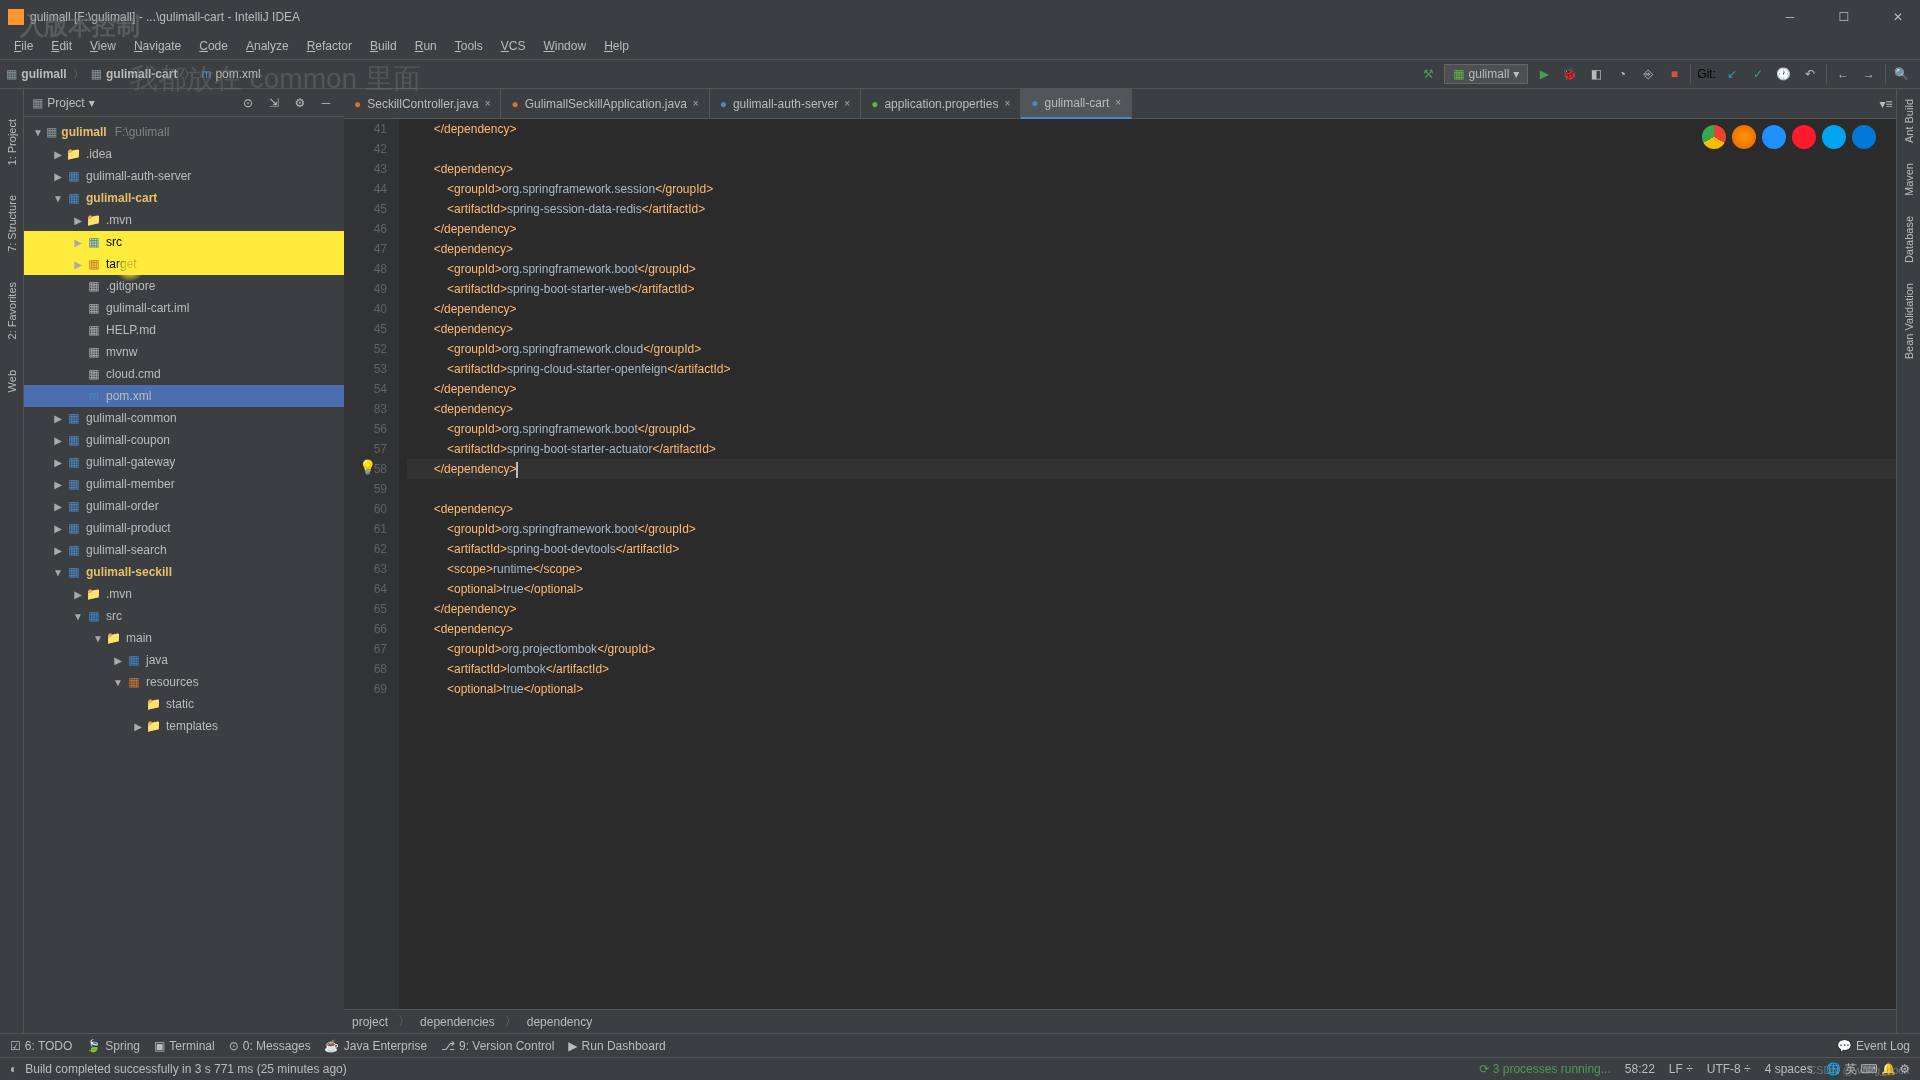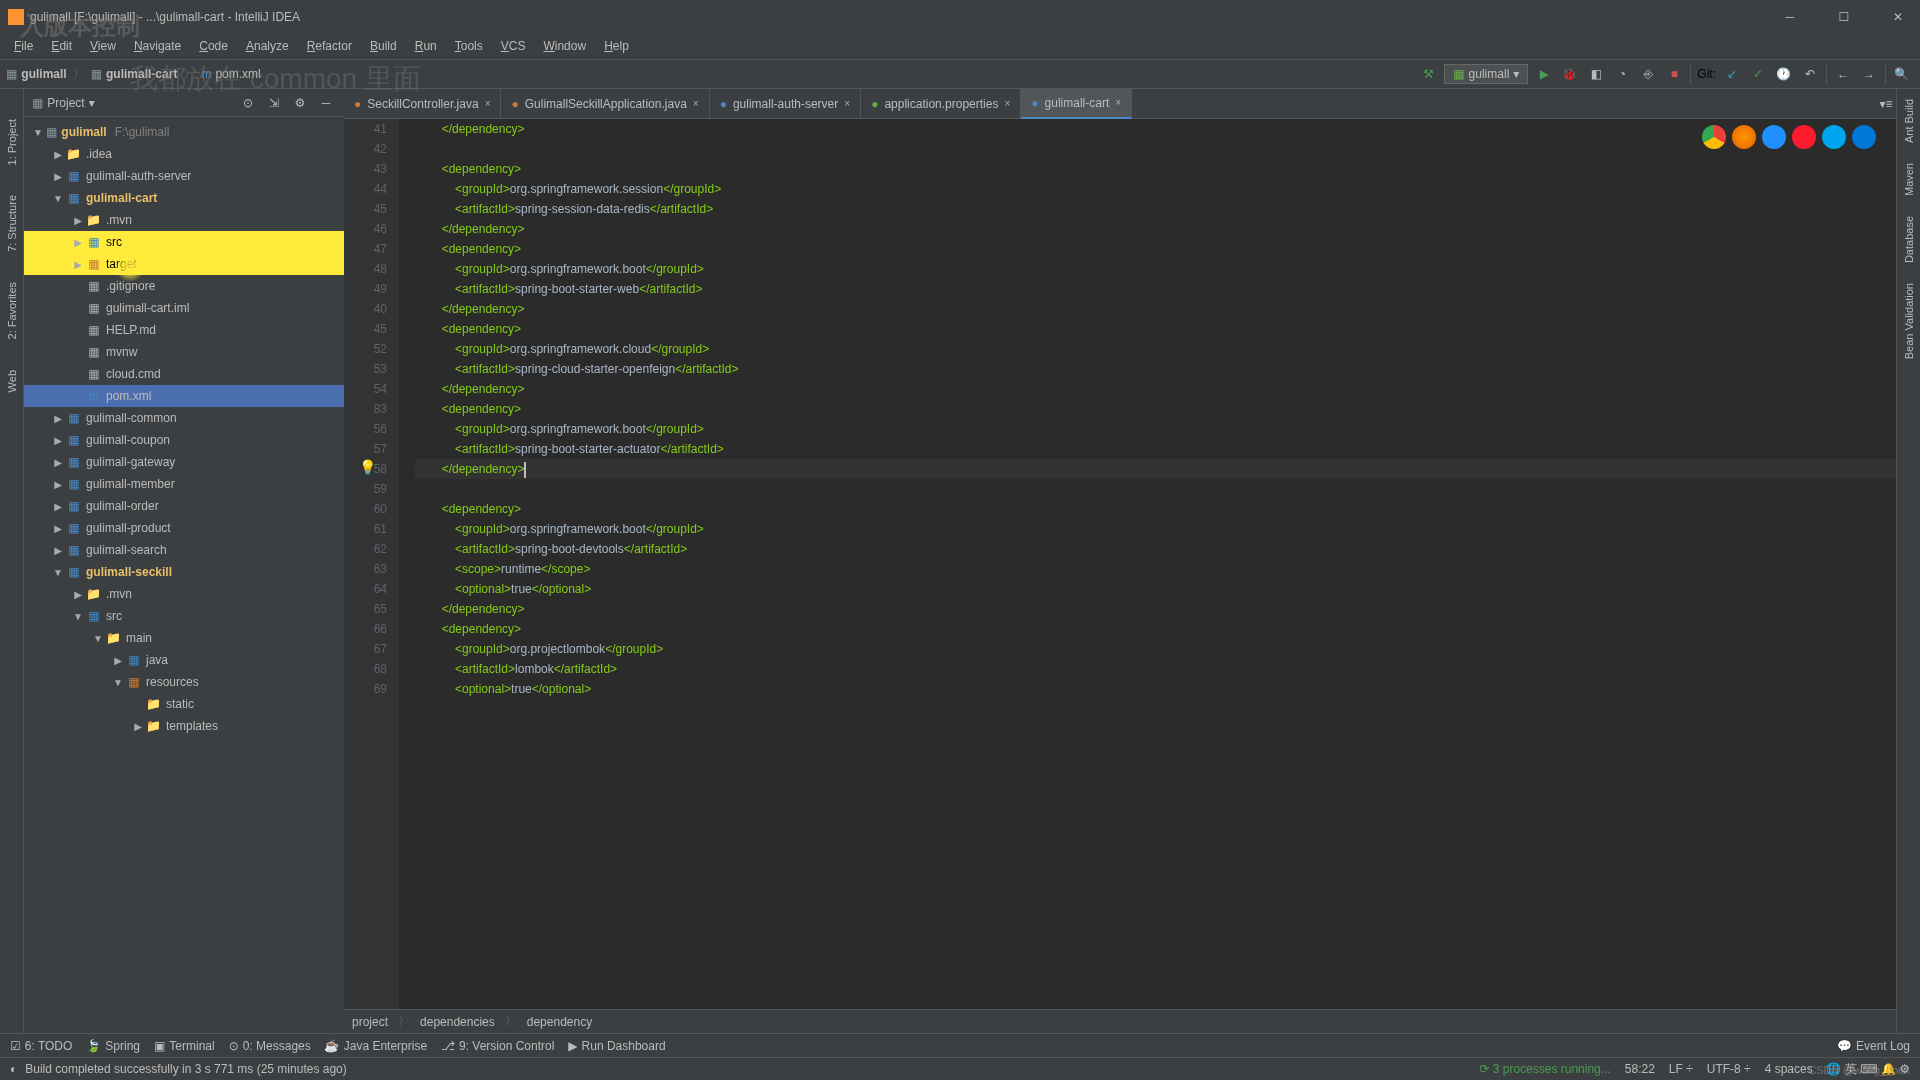--- a/index.html
+++ b/index.html
@@ -33,25 +33,25 @@
     .tree-row.selected { background: #4b6eaf; }
     .chevron { width: 12px; text-align: center; color: #aaa; font-size: 10px; }
     .folder-icon { width: 16px; height: 14px; display: inline-flex; align-items: center; justify-content: center; }
     .tree-label { margin-left: 2px; }
     .tree-root { color: #e8bf6a; font-weight: bold; }
     .editor-area { flex: 1; display: flex; flex-direction: column; background: #2b2b2b; }
     .tab-bar { height: 30px; background: #3c3f41; display: flex; align-items: center; border-bottom: 1px solid #555; }
     .editor-tab { height: 30px; padding: 0 10px; display: flex; align-items: center; gap: 6px; color: #bbb; border-right: 1px solid #555; cursor: pointer; }
     .editor-tab.active { background: #515658; border-bottom: 2px solid #4a88c7; }
     .tab-close { color: #aaa; font-size: 10px; cursor: pointer; }
-    .editor-content { flex: 1; display: flex; overflow: hidden; position: relative; gap: 8px; }
+    .editor-content { flex: 1; display: flex; overflow: hidden; position: relative; }
     .gutter { width: 55px; background: #313335; color: #606366; text-align: right; padding-right: 12px; padding-top: 0; font-family: 'Consolas', monospace; font-size: 13px; line-height: 20px; }
     .code-area { flex: 1; background: #2b2b2b; font-family: 'Consolas', monospace; font-size: 13px; line-height: 20px; color: #a9b7c6; white-space: pre; padding-left: 8px; }
     .code-line { height: 20px; }
-    .xml-tag { color: #84cc16; }
+    .xml-tag { color: #fdba74; }
     .caret-line { background: #323232; }
     .browser-icons { position: absolute; top: 6px; right: 20px; display: flex; gap: 6px; }
     .br-icon { width: 24px; height: 24px; border-radius: 50%; }
     .breadcrumb-bar { height: 24px; background: #3c3f41; display: flex; align-items: center; padding-left: 8px; gap: 10px; color: #bbb; border-top: 1px solid #555; }
     .right-stripe { width: 24px; background: #3c3f41; display: flex; flex-direction: column; align-items: center; padding-top: 10px; gap: 20px; border-left: 1px solid #555; }
     .bottom-toolbar { height: 24px; background: #3c3f41; display: flex; align-items: center; border-top: 1px solid #555; gap: 14px; padding: 0 10px; }
     .tool-btn { display: flex; align-items: center; gap: 4px; color: #bbb; cursor: pointer; }
     .status-bar { height: 23px; background: #3c3f41; display: flex; align-items: center; border-top: 1px solid #555; padding: 0 10px; color: #bbb; gap: 14px; }
     .status-left { flex: 1; display: flex; align-items: center; gap: 8px; }
     .status-right { display: flex; align-items: center; gap: 14px; }

